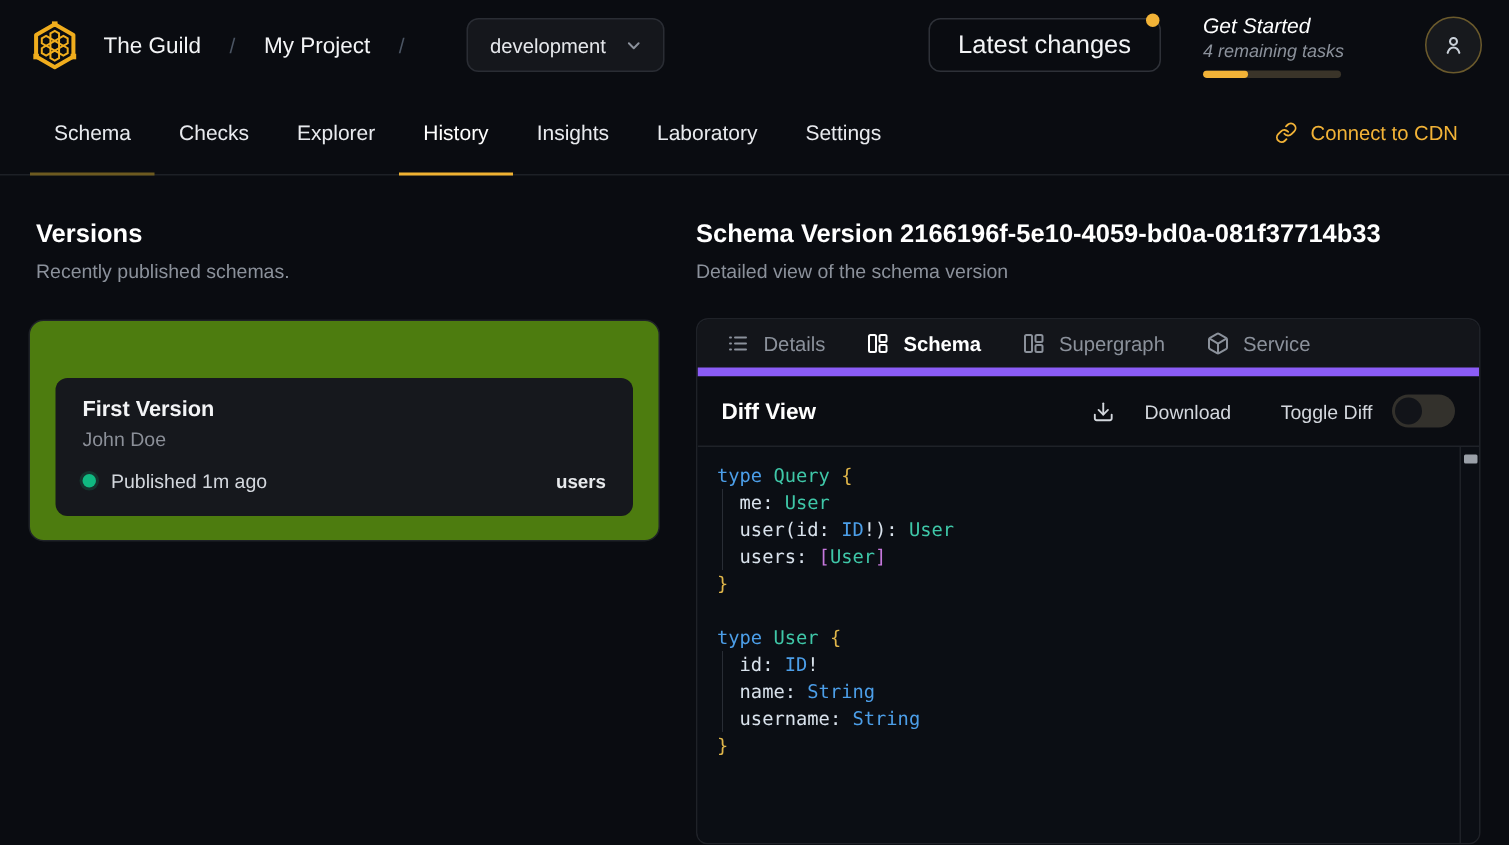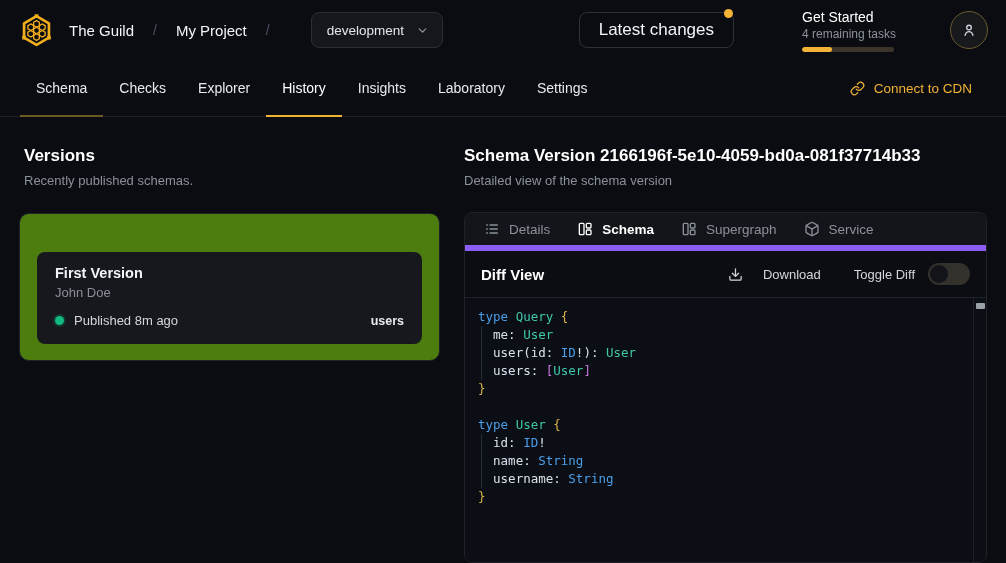--- a/index.html
+++ b/index.html
@@ -26,21 +26,21 @@
   .target-select .chev { color: #8b919b; }
 
   .header-right { margin-left: auto; display: flex; align-items: center; }
   .latest-btn {
     position: relative; height: 36px; padding: 0 19px; background: transparent;
     border: 1px solid #2e3138; border-radius: 8px; color: #f3f4f6; font-size: 17px;
     font-family: inherit; cursor: pointer;
   }
   .latest-dot { position: absolute; top: -4px; right: 0px; width: 9px; height: 9px;
     border-radius: 50%; background: #f2b337; }
-  .get-started { margin-left: 68px; width: 92px; cursor: pointer; }
+  .get-started { margin-left: 28px; width: 92px; cursor: pointer; font-style: italic; }
   .gs-title { font-size: 14px; color: #ffffff; white-space: nowrap; }
   .gs-sub { font-size: 12px; color: #8b919b; margin-top: 2px; white-space: nowrap; }
   .gs-bar { margin-top: 6px; height: 5px; width: 92px; border-radius: 3px; background: #3a3429; overflow: hidden; }
   .gs-fill { height: 100%; background: #f2b337; border-radius: 3px; }
   .avatar {
     margin-left: 56px; width: 38px; height: 38px; border-radius: 50%;
     background: #17191d; border: 1px solid #6b5a2c; display: flex; align-items: center;
     justify-content: center; color: #cbd2da; cursor: pointer; flex: 0 0 auto;
   }
 
@@ -215,21 +215,21 @@
 
   <div class="col-left">
     <div class="section-title">Versions</div>
     <div class="section-sub">Recently published schemas.</div>
     <div class="version-outer">
       <div class="version-card">
         <div class="vc-title">First Version</div>
         <div class="vc-author">John Doe</div>
         <div class="vc-meta">
           <span class="vc-dot"></span>
-          <span class="vc-status">Published 8m ago</span>
+          <span class="vc-status">Published 1m ago</span>
           <span class="vc-service">users</span>
         </div>
       </div>
     </div>
   </div>
 
   <div class="col-right">
     <div class="section-title" style="padding-left:0">Schema Version 2166196f-5e10-4059-bd0a-081f37714b33</div>
     <div class="section-sub" style="padding-left:0">Detailed view of the schema version</div>
 

